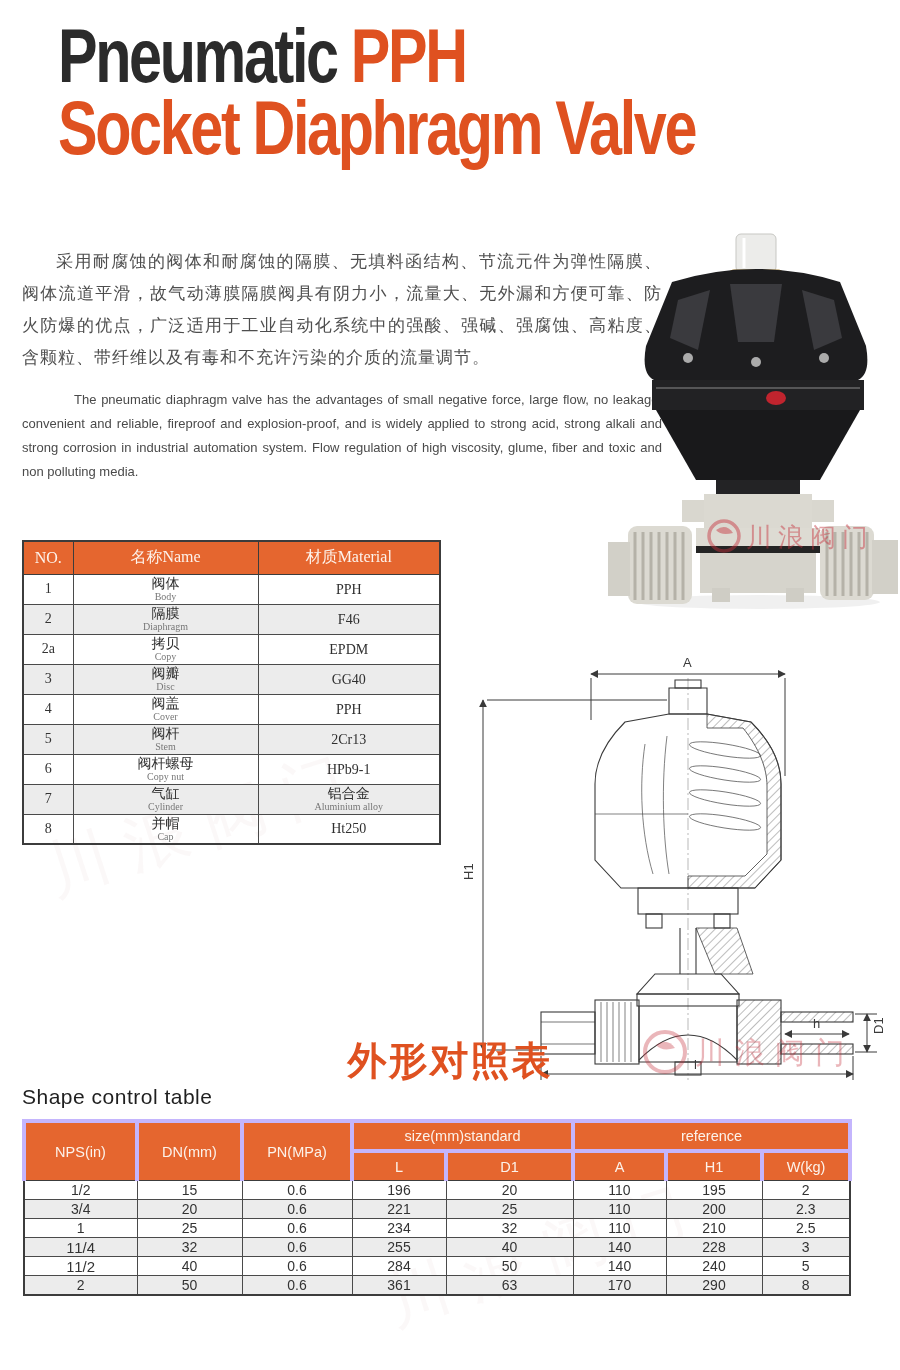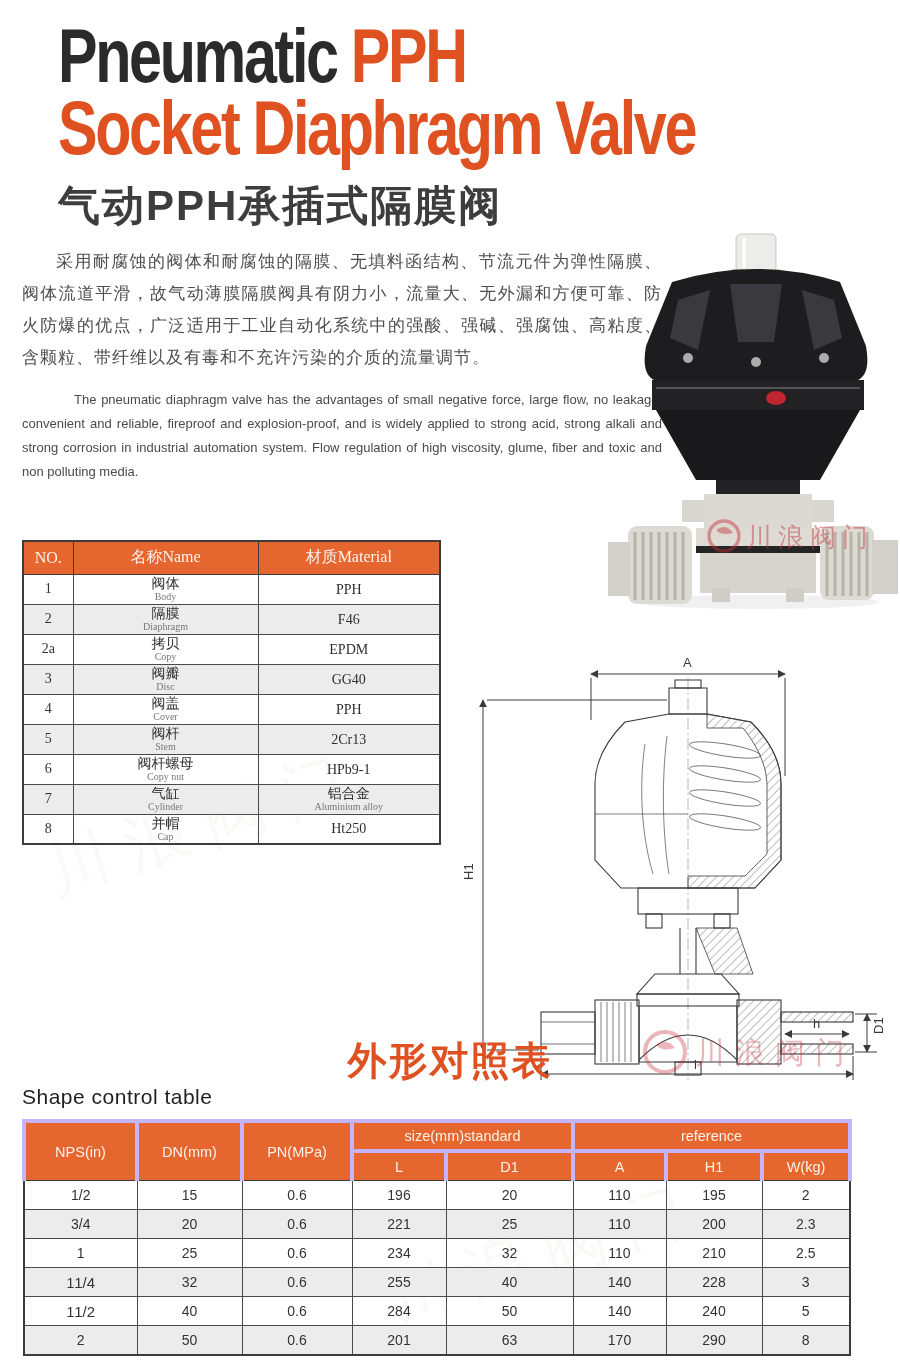--- a/index.html
+++ b/index.html
@@ -61,21 +61,21 @@
 
   
   .size-table{width:826px;margin-top:10px;table-layout:fixed;border:2px solid #3c3c3c;}
   .size-table thead th{
     background:var(--table-header-orange);color:#fcf2ea;font-weight:400;font-size:14.5px;
     height:30px;border:4px solid #c4b5fd;
   }
   .size-table thead tr.subrow th{border-bottom:1px solid #3c3c3c;border-top:1px solid #f7e6db;}
   .size-table thead th.rowspan{border-bottom:1px solid #3c3c3c;}
   .size-table tbody td{
-    border:1px solid #4a4a4a;text-align:center;font-size:14px;color:#333;height:29px;
+    border:1px solid #4a4a4a;text-align:center;font-size:14px;color:#333;height:19px;
   }
   .size-table tbody tr.alt td{background:var(--row-alt-gray);}
   .size-table small.frac{font-size:15px;vertical-align:baseline;}
   .size-table small.frac:empty{display:none;}
 
   
   .photo-fig{position:absolute;left:608px;top:228px;width:292px;height:385px;}
   .drawing-fig{position:absolute;left:453px;top:622px;width:447px;height:468px;}
   svg{display:block;}
   .dim line{stroke:#3a3a3a;stroke-width:1;}
@@ -95,21 +95,20 @@
 <div class="page">
 
   <div class="page-watermark" style="left:40px;top:780px;">川浪阀门</div>
   <div class="page-watermark" style="left:380px;top:1210px;">川浪阀门</div>
 
   <header class="title-block">
     <div class="main-title">
       <span>Pneumatic</span><span class="orange"> PPH</span><br>
       <span class="orange">Socket Diaphragm Valve</span>
     </div>
-    <div class="cn-title">气动PPH承插式隔膜阀</div>
   </header>
 
   <div class="intro">
     <p class="para-cn">采用耐腐蚀的阀体和耐腐蚀的隔膜、无填料函结构、节流元件为弹性隔膜、阀体流道平滑，故气动薄膜隔膜阀具有阴力小，流量大、无外漏和方便可靠、防火防爆的优点，广泛适用于工业自动化系统中的强酸、强碱、强腐蚀、高粘度、含颗粒、带纤维以及有毒和不充许污染的介质的流量调节。</p>
     <p class="para-en">The pneumatic diaphragm valve has the advantages of small negative force, large flow, no leakage, convenient and reliable, fireproof and explosion-proof, and is widely applied to strong acid, strong alkali and strong corrosion in industrial automation system. Flow regulation of high viscosity, glume, fiber and toxic and non polluting media.</p>
   </div>
 
   <figure class="photo-fig">
     <svg viewBox="0 0 292 385" width="292" height="385">
       <ellipse cx="150" cy="374" rx="122" ry="7" fill="rgba(0,0,0,0.06)"></ellipse>
@@ -471,21 +470,21 @@
           <td>284</td>
           <td>50</td>
           <td>140</td>
           <td>240</td>
           <td>5</td>
         </tr>
         <tr class="alt">
           <td><span>2</span></td>
           <td>50</td>
           <td>0.6</td>
-          <td>201</td>
+          <td>361</td>
           <td>63</td>
           <td>170</td>
           <td>290</td>
           <td>8</td>
         </tr>
       </tbody>
     </table>
   </section>
 
 </div>

